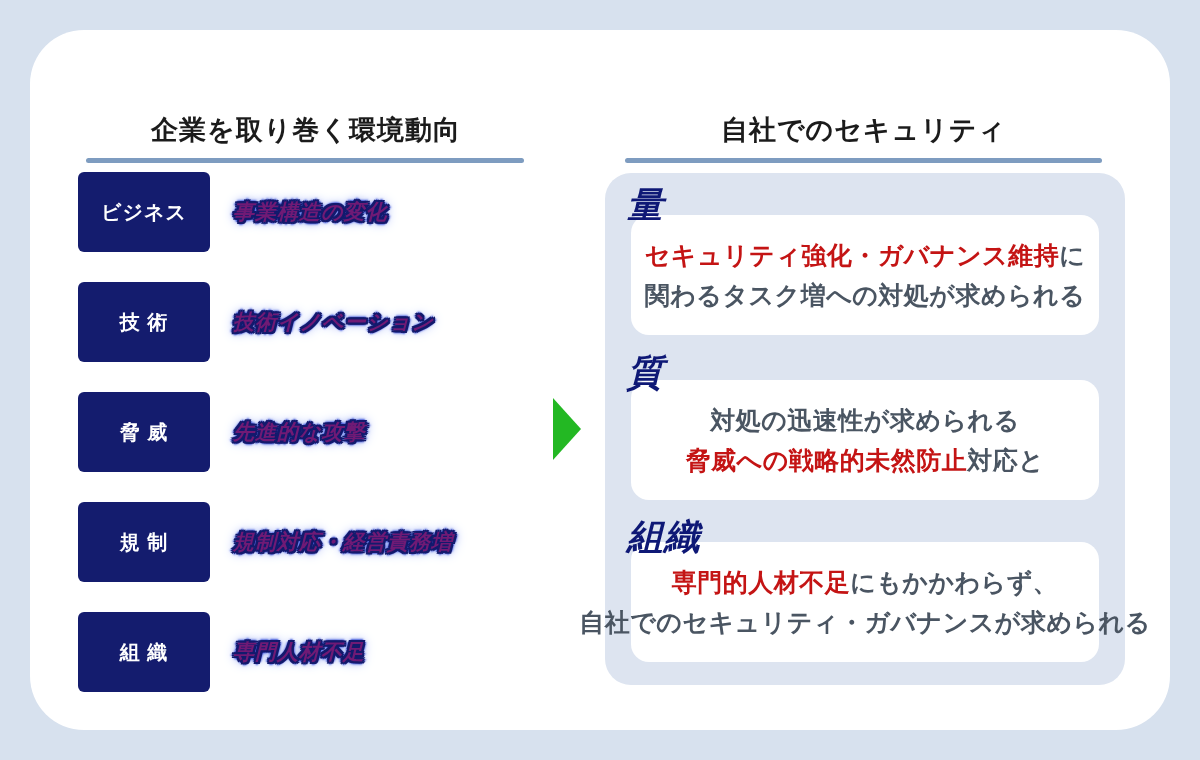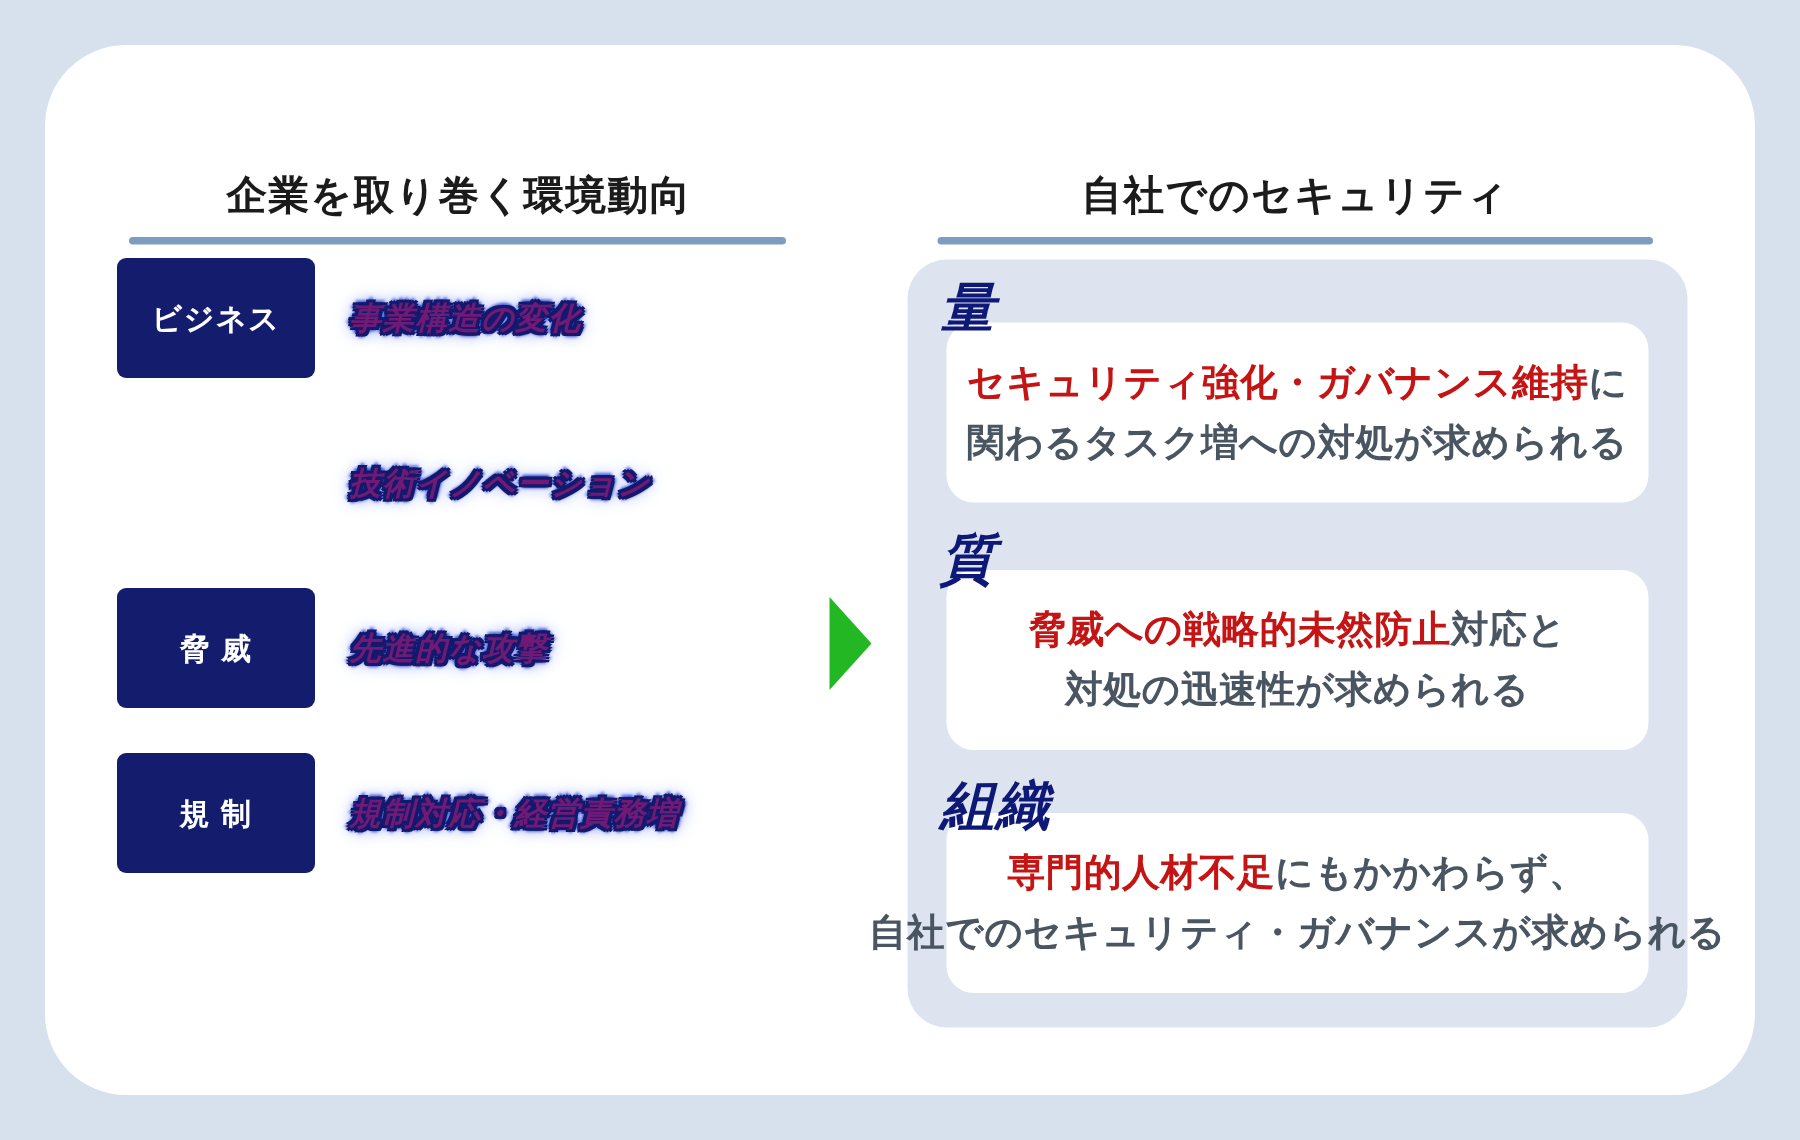--- a/index.html
+++ b/index.html
@@ -90,45 +90,50 @@
     <div class="underline left-u"></div>
 
     <div class="col-title right-t">自社でのセキュリティ</div>
     <div class="underline right-u"></div>
 
     <div class="row r0">
       <div class="tag">ビジネス</div>
       <div class="glow">事業構造の変化</div>
     </div>
     <div class="row r1">
+      <div class="tag">技 術</div>
       <div class="glow">技術イノベーション</div>
     </div>
     <div class="row r2">
       <div class="tag">脅 威</div>
       <div class="glow">先進的な攻撃</div>
     </div>
     <div class="row r3">
       <div class="tag">規 制</div>
       <div class="glow">規制対応・経営責務増</div>
+    </div>
+    <div class="row r4">
+      <div class="tag">組 織</div>
+      <div class="glow">専門人材不足</div>
     </div>
 
     <div class="arrow"></div>
 
     <div class="panel">
 
       <div class="g-label g0">量</div>
       <div class="card c0">
         <div class="line"><span class="red">セキュリティ強化・ガバナンス維持</span><span>に</span></div>
         <div class="line">関わるタスク増への対処が求められる</div>
       </div>
 
       <div class="g-label g1">質</div>
       <div class="card c1">
+        <div class="line">対処の迅速性が求められる</div>
         <div class="line"><span class="red">脅威への戦略的未然防止</span><span>対応と</span></div>
-        <div class="line">対処の迅速性が求められる</div>
       </div>
 
       <div class="g-label g2">組織</div>
       <div class="card c2">
         <div class="line"><span class="red">専門的人材不足</span><span>にもかかわらず、</span></div>
         <div class="line">自社でのセキュリティ・ガバナンスが求められる</div>
       </div>
 
     </div>
   </div>

